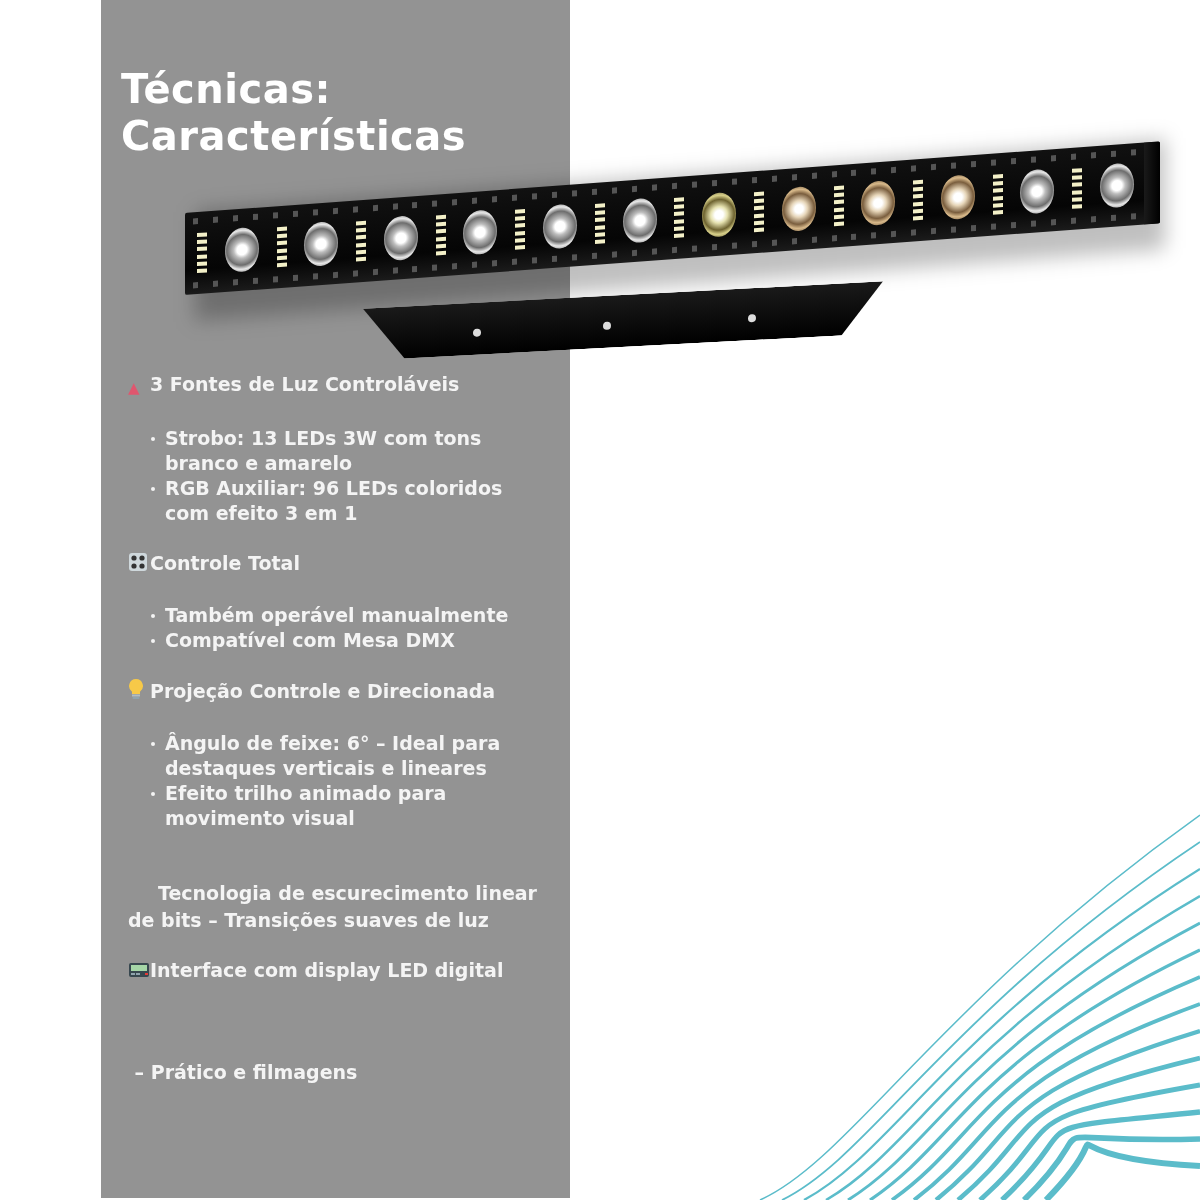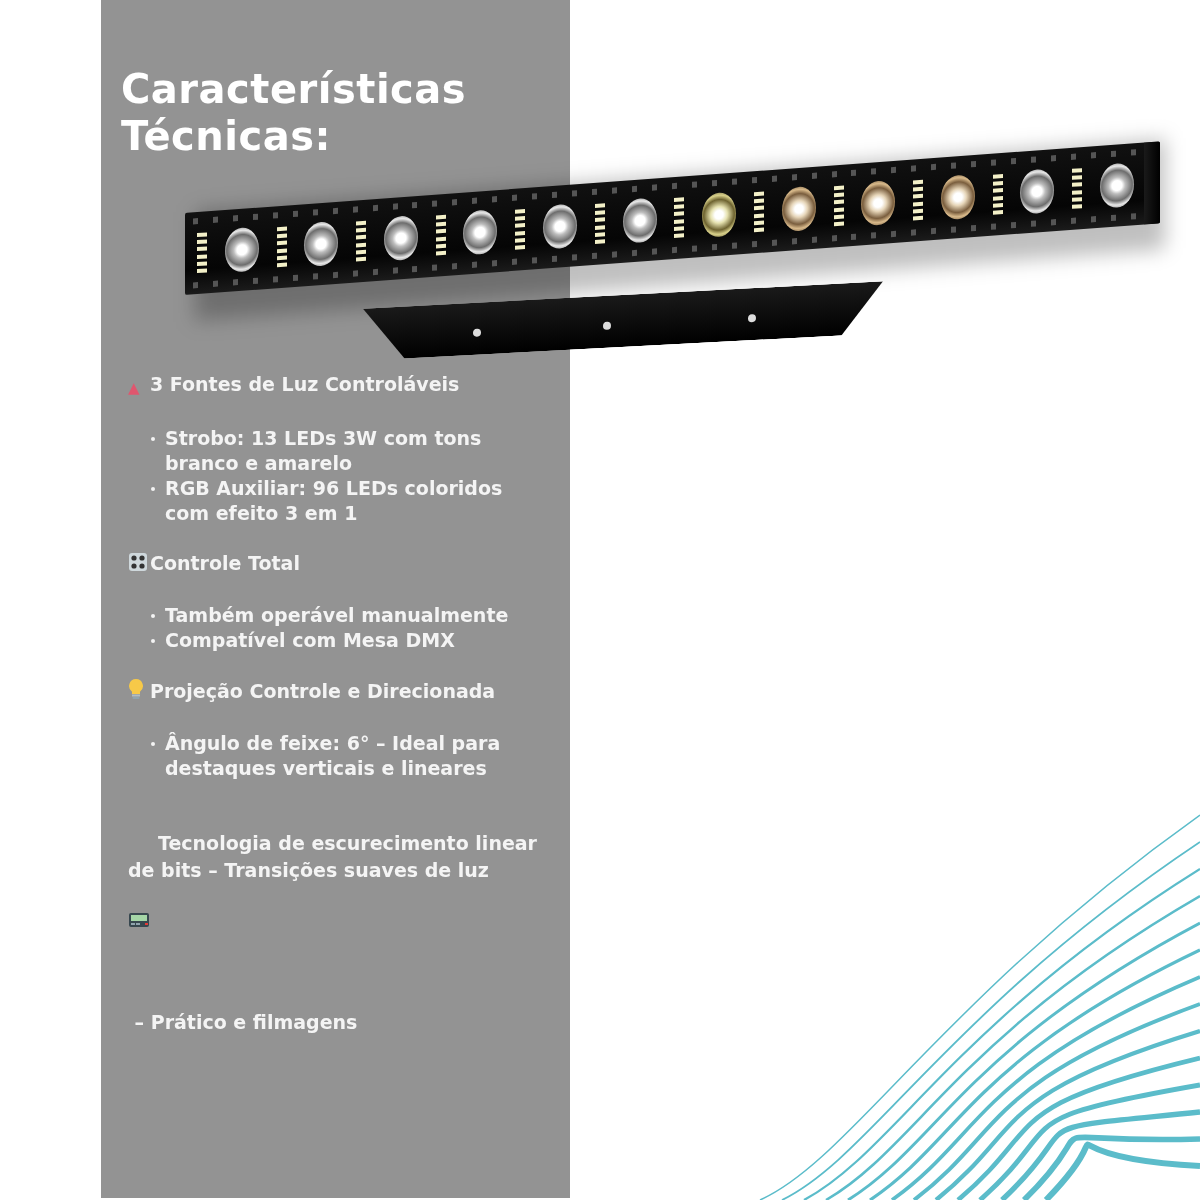--- a/index.html
+++ b/index.html
@@ -69,22 +69,22 @@
     .bracket .hole { position: absolute; top: 26px; width: 8px; height: 8px; border-radius: 50%; background: #ddd; }
 
     .waves { position: absolute; right: 0; bottom: 0; width: 460px; height: 400px; }
   </style>
 </head>
 <body>
 
 <div class="panel"></div>
 
 <div class="title">
+  <div>Técnicas:</div>
   <div>Características</div>
-  <div>Técnicas:</div>
 </div>
 
 <div class="product">
   <div class="bar-shadow"></div>
   <div class="bracket">
     <span class="hole" style="left:110px"></span>
     <span class="hole" style="left:240px"></span>
     <span class="hole" style="left:385px"></span>
   </div>
   <div class="bar">
@@ -324,37 +324,38 @@
     </ul>
   </div>
   <div class="section">
     <span class="heading"><span class="ico"><svg width="16" height="22" viewBox="0 0 16 22">
             <path d="M8 1a7 7 0 0 0-4 12.7V16h8v-2.3A7 7 0 0 0 8 1z" fill="#f7c948"></path>
             <rect x="4" y="16.5" width="8" height="2" fill="#b0bec5"></rect>
             <rect x="4.5" y="19" width="7" height="2" rx="1" fill="#90a4ae"></rect>
           </svg></span><span>Projeção Controle e Direcionada</span></span>
     <ul class="bullets">
       <li>Ângulo de feixe: 6° – Ideal para destaques verticais e lineares</li>
+      <li>Efeito trilho animado para movimento visual</li>
     </ul>
   </div>
   <div class="gap"></div>
   <div class="section">
     <span class="heading"><span class="ico" style="width:30px;"><svg width="26" height="20" viewBox="0 0 26 20">
             <path d="M22 1 A10 10 0 1 1 4 16 A8 8 0 0 0 22 1z" fill="#f6c44f"></path>
           </svg></span><span>Tecnologia de escurecimento linear de bits – Transições suaves de luz</span></span>
   </div>
   <div class="gap"></div>
   <div class="section">
     <span class="heading"><span class="ico"><svg width="22" height="18" viewBox="0 0 22 18">
             <rect x="1" y="2" width="20" height="14" rx="2" fill="#37474f"></rect>
             <rect x="3" y="4" width="16" height="6" fill="#a5d6a7"></rect>
             <rect x="3" y="12" width="4" height="2" fill="#90a4ae"></rect>
             <rect x="8" y="12" width="4" height="2" fill="#90a4ae"></rect>
             <rect x="17" y="12" width="3" height="2" fill="#e53935"></rect>
-          </svg></span></span>
+          </svg></span><span>Interface com display LED digital</span></span>
   </div>
   <div class="gap"></div>
   <div class="section" style="white-space:pre;">
     <span class="heading"> – Prático e filmagens</span>
   </div>
 </div>
 
 <svg class="waves" viewBox="0 0 460 400">
   <g fill="none" stroke="#5bbcca" id="waveGroup">
       <path d="M20 400 C 110 360, 200 200, 460 15" stroke-width="1.50"></path>

